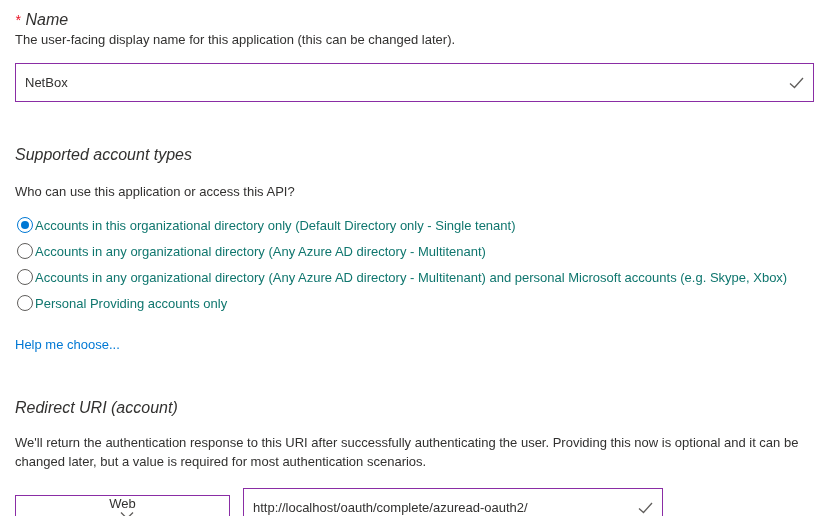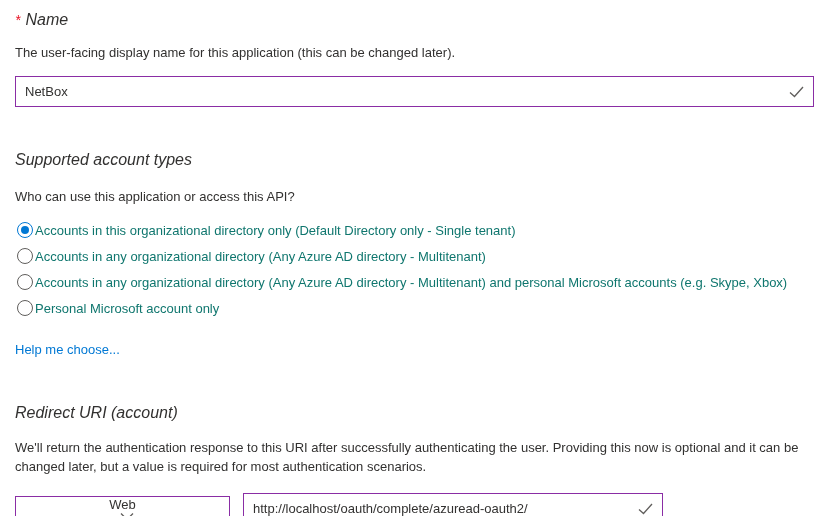--- a/index.html
+++ b/index.html
@@ -26,24 +26,24 @@
     color: #e81123;
     margin-right: 5px;
     font-size: 14px;
   }
   .body-text {
     font-size: 13px;
     line-height: 19px;
     color: #323130;
   }
   
-  .name-desc { margin-top: 13px; }
+  .name-desc { }
   .text-field {
     margin-top: 14px;
-    height: 31px;
+    height: 39px;
     border: 1px solid #8a2da5;
     background: #ffffff;
     display: flex;
     align-items: center;
     padding: 0 9px;
   }
   .text-field input {
     flex: 1;
     border: none;
     outline: none;
@@ -167,21 +167,21 @@
     <div class="radio-option">
       <span class="radio-circle"></span>
       <span class="radio-label">Accounts in any organizational directory (Any Azure AD directory - Multitenant)</span>
     </div>
     <div class="radio-option">
       <span class="radio-circle"></span>
       <span class="radio-label">Accounts in any organizational directory (Any Azure AD directory - Multitenant) and personal Microsoft accounts (e.g. Skype, Xbox)</span>
     </div>
     <div class="radio-option">
       <span class="radio-circle"></span>
-      <span class="radio-label">Personal Microsoft account only</span>
+      <span class="radio-label">Personal Providing accounts only</span>
     </div>
   </div>
 
   <a class="help-link">Help me choose...</a>
 </div>
 
 <div class="redirect-section">
   <div class="section-title">Redirect URI (account)</div>
   <div class="body-text redirect-desc">We'll return the authentication response to this URI after successfully authenticating the user. Providing this now is optional and it can be changed later, but a value is required for most authentication scenarios.</div>
 

